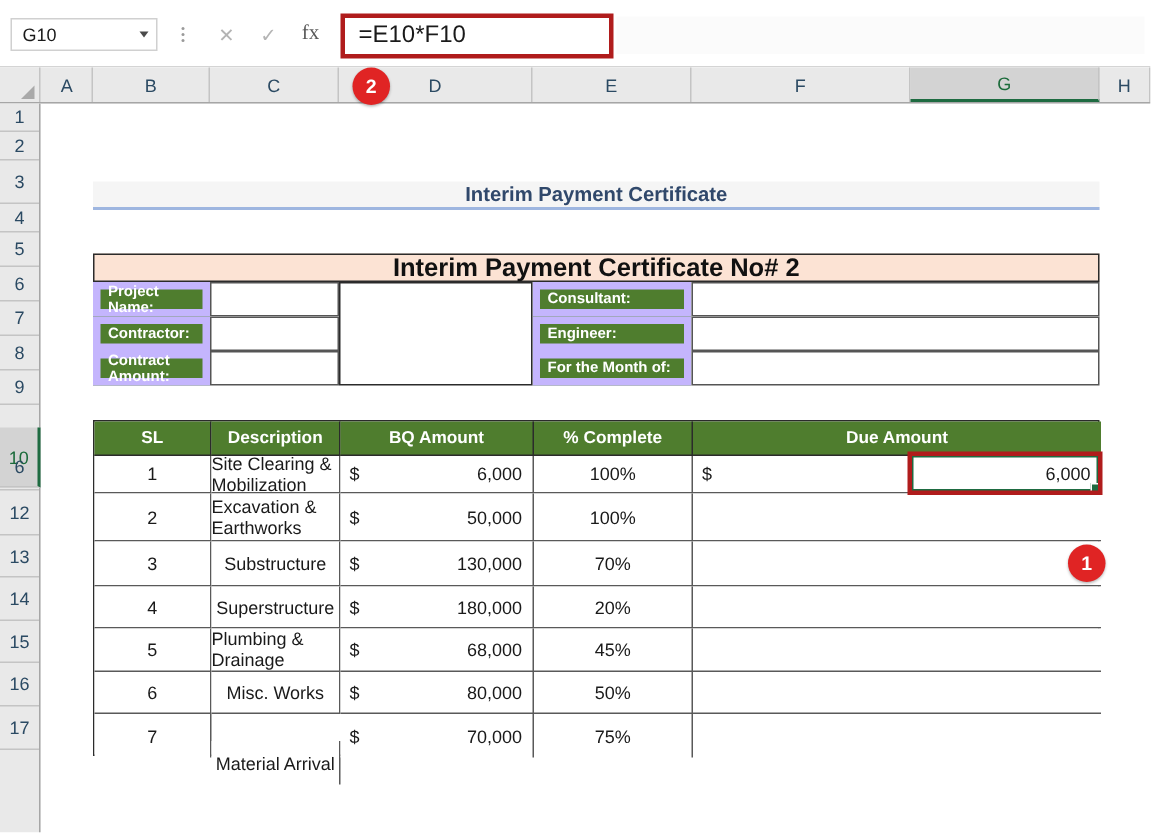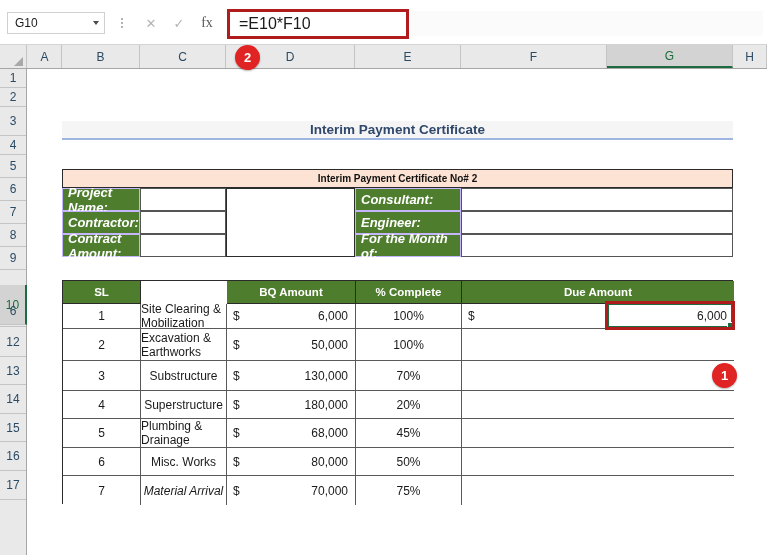--- a/index.html
+++ b/index.html
@@ -203,34 +203,33 @@
   .blk {
     position: absolute;
     box-sizing: border-box;
   }
   #cert-band {
     background: #fce3d4;
     border: 1.5px solid #2b2b2b;
     display: flex;
     align-items: center;
     justify-content: center;
+    font-size: 17px;
+    font-weight: bold;
+    color: #111111;
+  }
+  .lbl-green {
+    background: #4f7d2e;
+    border: 5px solid #c4b5fd;
+    color: #ffffff;
     font-size: 10px;
     font-weight: bold;
-    color: #111111;
-  }
-  .lbl-green {
-    background: #4f7d2e;
-    border: 1px solid #c4b5fd;
-    color: #ffffff;
-    font-size: 13px;
-    font-weight: bold;
     display: flex;
     align-items: center;
     padding-left: 5px;
-    font-style: italic;
   }
   .val-white {
     background: #ffffff;
     border: 1px solid #555555;
   }
   .val-white-merged {
     background: #ffffff;
     border: 1.5px solid #2b2b2b;
   }
 
@@ -383,20 +382,21 @@
         <div class="blk val-white" style="left: 433px; top: 86px; width: 272px; height: 23px;"></div>
         <div class="blk lbl-green" style="left: 327px; top: 109px; width: 106px; height: 23px;">Engineer:</div>
         <div class="blk val-white" style="left: 433px; top: 109px; width: 272px; height: 23px;"></div>
         <div class="blk lbl-green" style="left: 327px; top: 132px; width: 106px; height: 23px;">For the Month of:</div>
         <div class="blk val-white" style="left: 433px; top: 132px; width: 272px; height: 23px;"></div>
         <div class="blk val-white-merged" style="left: 198px; top: 86px; width: 129px; height: 69px;"></div>
       </div>
 
     <div id="tbl" style="left: 34px; top: 178px; width: 671px; height: 224px;">
         <div class="th" style="left: 0px; top: 0px; width: 78px; height: 23px;">SL</div>
+        <div class="th" style="left: 78px; top: 0px; width: 86px; height: 23px;">Description</div>
         <div class="th" style="left: 164px; top: 0px; width: 129px; height: 23px;">BQ Amount</div>
         <div class="th" style="left: 293px; top: 0px; width: 106px; height: 23px;">% Complete</div>
         <div class="th last" style="left: 399px; top: 0px; width: 272px; height: 23px; border-right: none;">Due Amount</div>
         <div class="td c" style="left: 0px; top: 23px; width: 78px; height: 25px;">1</div>
         <div class="td c" style="left: 78px; top: 23px; width: 86px; height: 25px;">Site Clearing &amp; Mobilization</div>
         <div class="td cur" style="left: 164px; top: 23px; width: 129px; height: 25px;">
           <span>$</span>
           <span>6,000</span>
         </div>
         <div class="td c" style="left: 293px; top: 23px; width: 106px; height: 25px;">100%</div>
@@ -453,21 +453,21 @@
         <div class="td cur" style="left: 164px; top: 167px; width: 129px; height: 28px;">
           <span>$</span>
           <span>80,000</span>
         </div>
         <div class="td c" style="left: 293px; top: 167px; width: 106px; height: 28px;">50%</div>
         <div class="td cur last" style="left: 399px; top: 167px; width: 272px; height: 28px;">
           <span></span>
           <span></span>
         </div>
         <div class="td c bottom" style="left: 0px; top: 195px; width: 78px; height: 29px;">7</div>
-        <div class="td c bottom" style="left: 78px; top: 195px; width: 86px; height: 29px; font-style: italic;">Material Arrival</div>
+        <div class="td c bottom" style="left: 78px; top: 213px; width: 86px; height: 29px;">Material Arrival</div>
         <div class="td cur bottom" style="left: 164px; top: 195px; width: 129px; height: 29px;">
           <span>$</span>
           <span>70,000</span>
         </div>
         <div class="td c bottom" style="left: 293px; top: 195px; width: 106px; height: 29px;">75%</div>
         <div class="td cur last bottom" style="left: 399px; top: 195px; width: 272px; height: 29px;">
           <span></span>
           <span></span>
         </div>
       </div>

